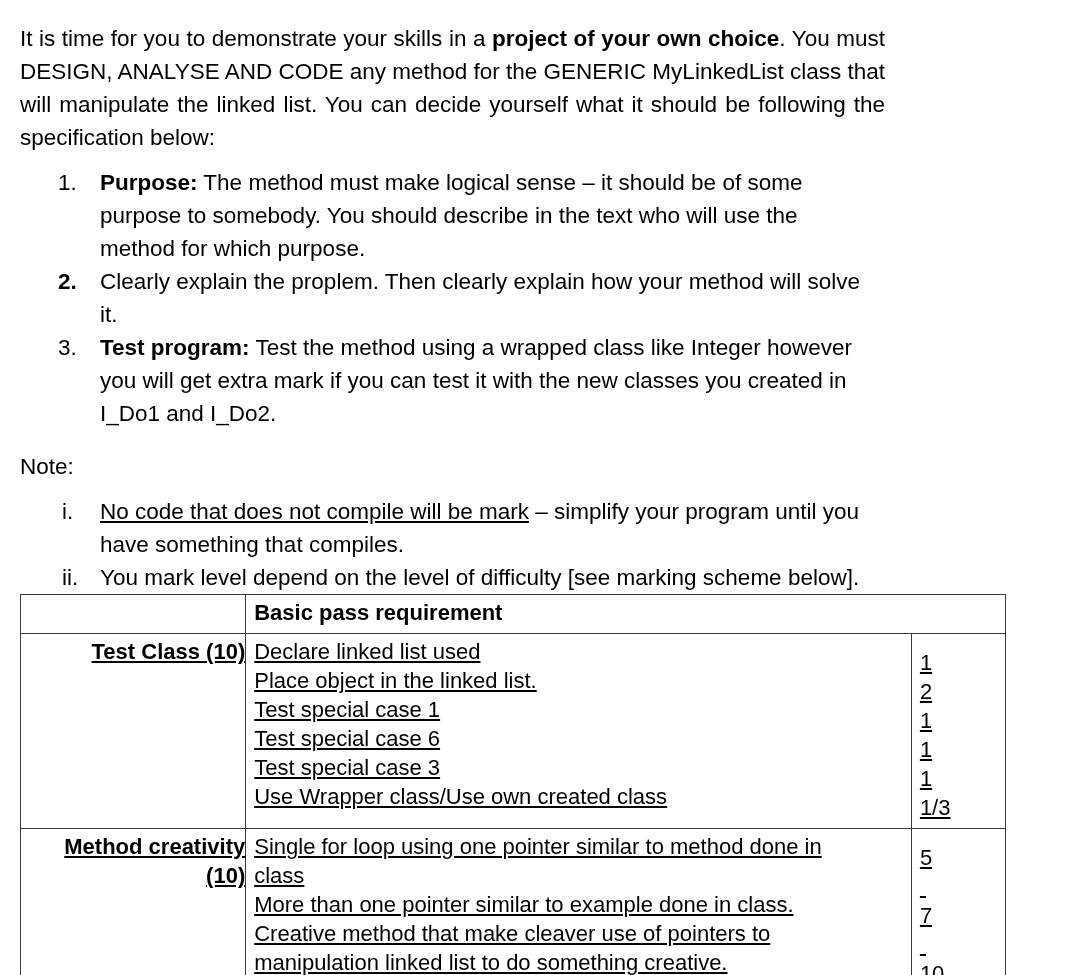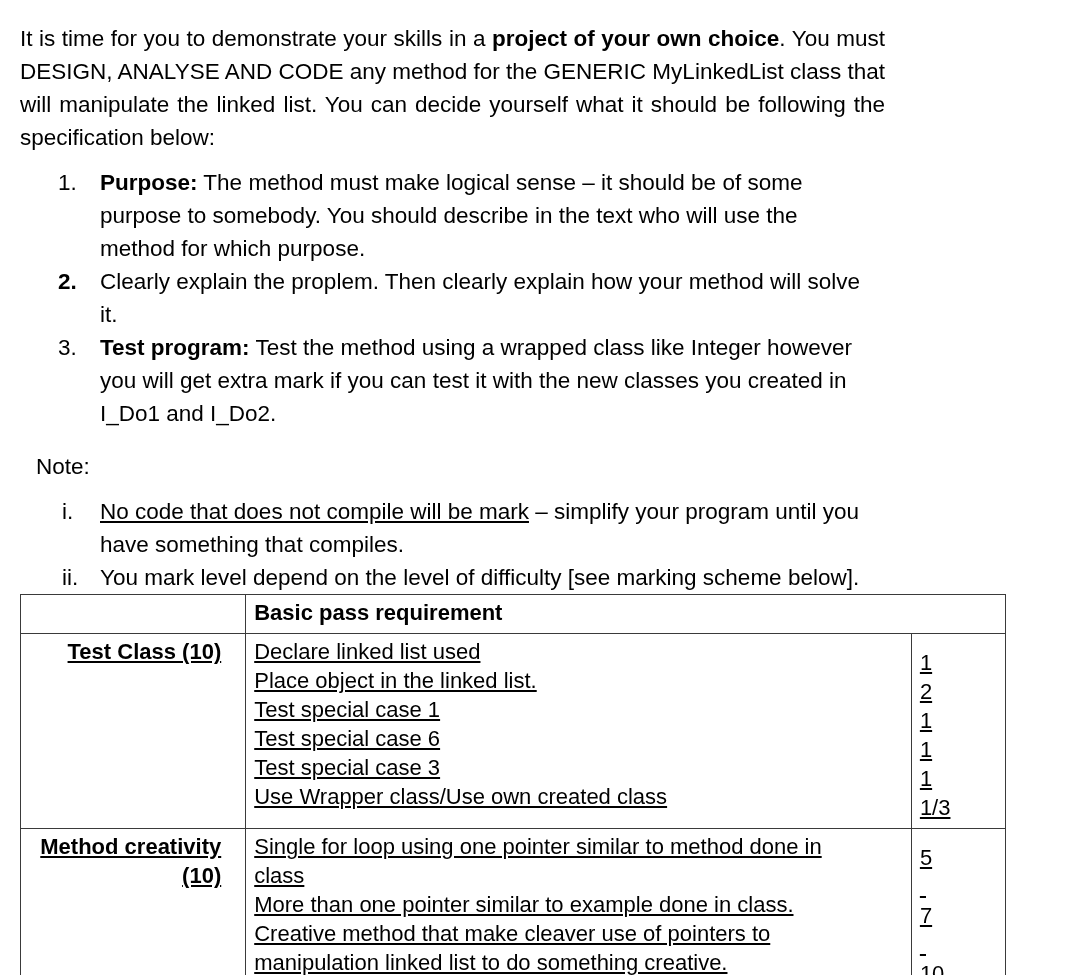--- a/index.html
+++ b/index.html
@@ -59,21 +59,21 @@
   .li-body {
     flex: 1 1 auto;
     padding-right: 24px;
   }
   .li-body b { font-weight: bold; }
   .u { text-decoration: underline; }
 
   .note-label {
     font-size: 22.5px;
     line-height: 33px;
-    margin: 20px 0 0 18px;
+    margin: 20px 0 0 2px;
   }
   .rlist { margin: 12px 0 0 0; }
 
   
   .scheme-intro {
     font-size: 22.5px;
     line-height: 33px;
     margin: 62px 0 10px 2px;
   }
 
@@ -81,21 +81,21 @@
   table.scheme {
     border-collapse: collapse;
     table-layout: fixed;
     width: 986px;
     margin-left: 2px;
     font-size: 22px;
   }
   table.scheme td {
     border: 1.4px solid #3a3a3a;
     vertical-align: top;
-    padding: 3px 24px 6px 8px;
+    padding: 3px 0 6px 8px;
     line-height: 29px;
   }
   .col-cat  { width: 225px; }
   .col-desc { width: 665px; }
   .col-mark { width: 94px; }
 
   td.cat {
     text-align: right;
     font-weight: bold;
     padding-right: 10px;

